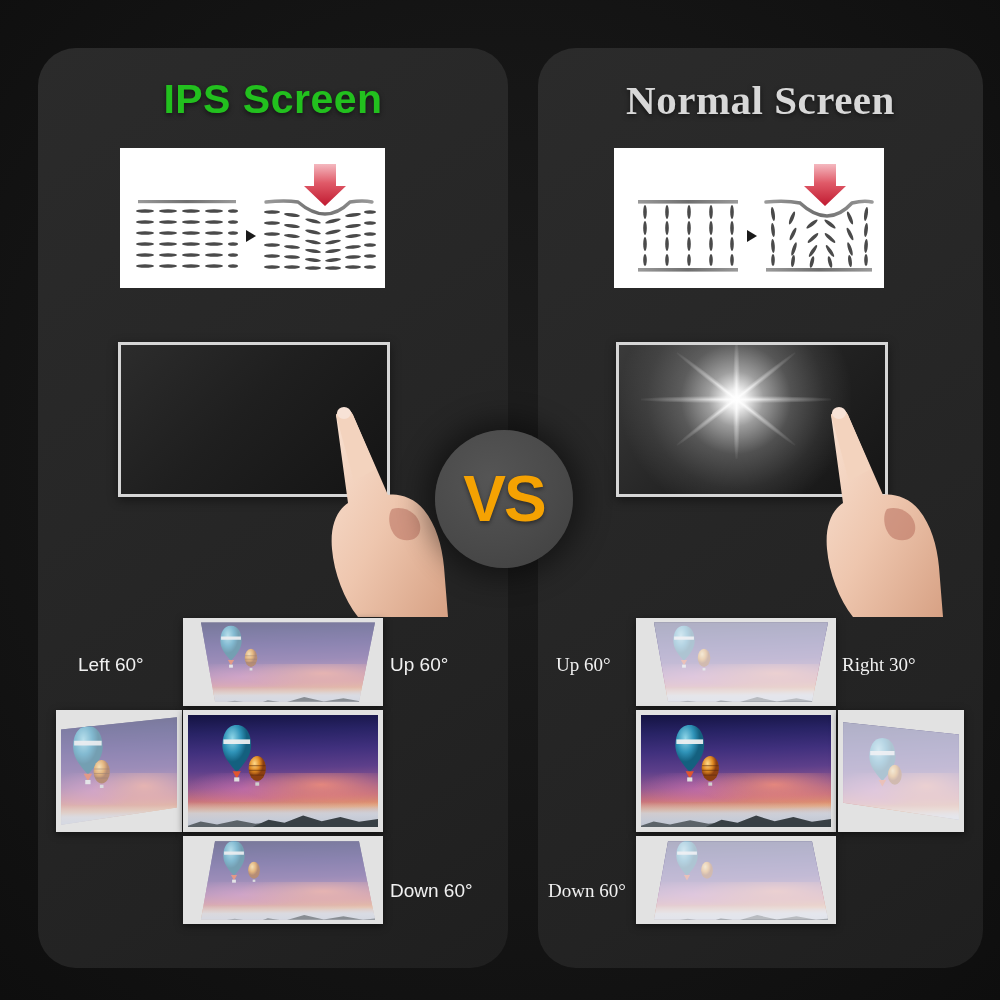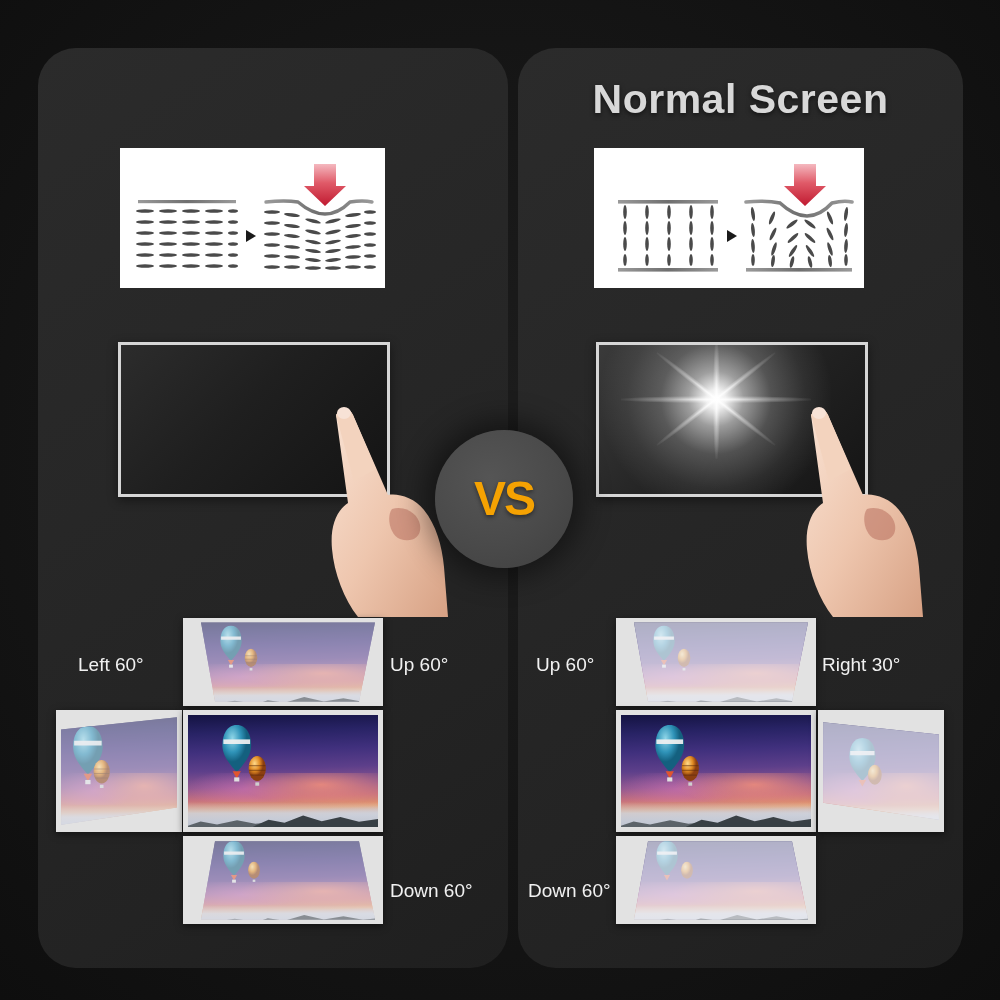--- a/index.html
+++ b/index.html
@@ -15,21 +15,21 @@
   }
 
   
   .panel{
     position:absolute;
     top:48px; height:920px;
     background:linear-gradient(145deg,#2b2b2b 0%,#272727 40%,#232323 75%,#1f1f1f 100%);
     border-radius:38px;
   }
   .panel.left { left:38px;  width:470px; }
-  .panel.right{ left:518px; width:445px; }
+  .panel.right{ left:538px; width:445px;font-family:Liberation Serif, serif; }
 
   
   .title{
     position:absolute; top:28px; left:0; width:100%;
     text-align:center;
     font-size:41px; font-weight:bold;
     letter-spacing:0.5px;
   }
   .title.ips    { color:#22c01e; text-shadow:0 2px 5px rgba(0,0,0,.55); }
   .title.normal { color:#d8d8d8; text-shadow:0 2px 5px rgba(0,0,0,.55); }
@@ -93,21 +93,21 @@
   
   #vs{
     position:absolute; left:435px; top:430px;
     width:138px; height:138px; border-radius:50%;
     background:radial-gradient(circle at 40% 35%,#555 0%,#4a4a4a 55%,#3f3f3f 100%);
     box-shadow:0 0 28px 10px rgba(0,0,0,.45);
     display:flex; align-items:center; justify-content:center;
     z-index:30;
   }
   #vs span{
-    color:#f5a202; font-size:48px; font-weight:bold;
+    color:#f5a202; font-size:64px; font-weight:bold;
     letter-spacing:-2px; line-height:1;
     text-shadow:0 2px 4px rgba(0,0,0,.45);
   }
 
   
   .angles{ position:absolute; top:570px; left:0; width:100%; height:340px; }
   .frame{
     position:absolute;
     background:#e2e2e2;
     box-shadow:0 2px 7px rgba(0,0,0,.5);
@@ -167,20 +167,21 @@
     background:rgba(238,240,245,.70);
   }
 </style>
 </head>
 <body>
 
 <div id="stage">
 
   <div class="panel left">
 
+    <div class="title ips">IPS Screen</div>
 
     <div class="diagram">
       <svg viewBox="0 0 265 140" preserveAspectRatio="none">
         <defs>
           <linearGradient id="arrG" x1="0" y1="0" x2="0" y2="1">
             <stop offset="0%" stop-color="#f4b8bf"></stop>
             <stop offset="45%" stop-color="#e05a68"></stop>
             <stop offset="100%" stop-color="#c01a30"></stop>
           </linearGradient>
           <linearGradient id="barG" x1="0" y1="0" x2="1" y2="0">

